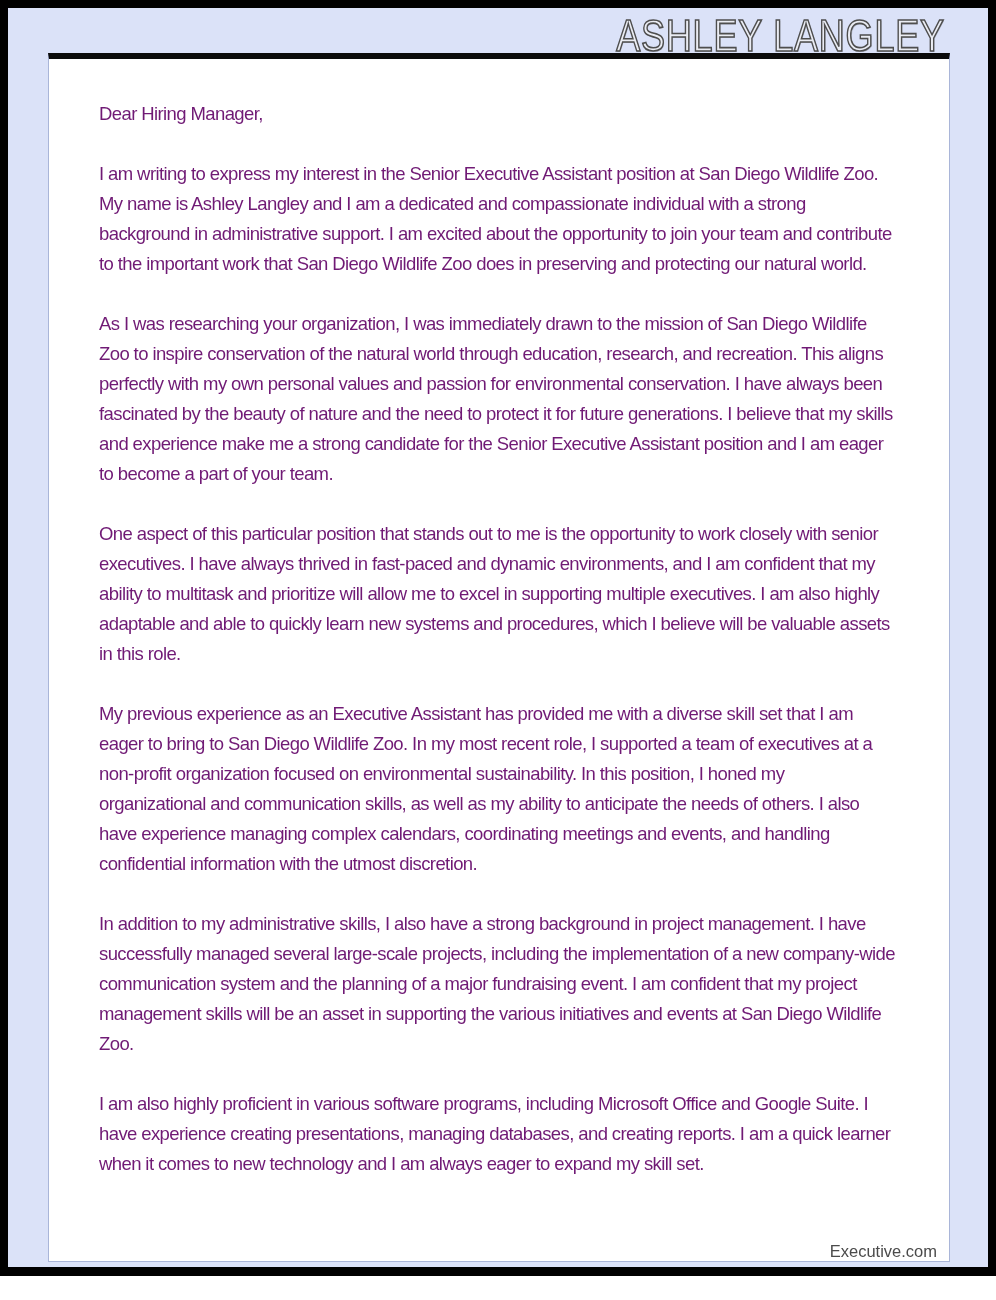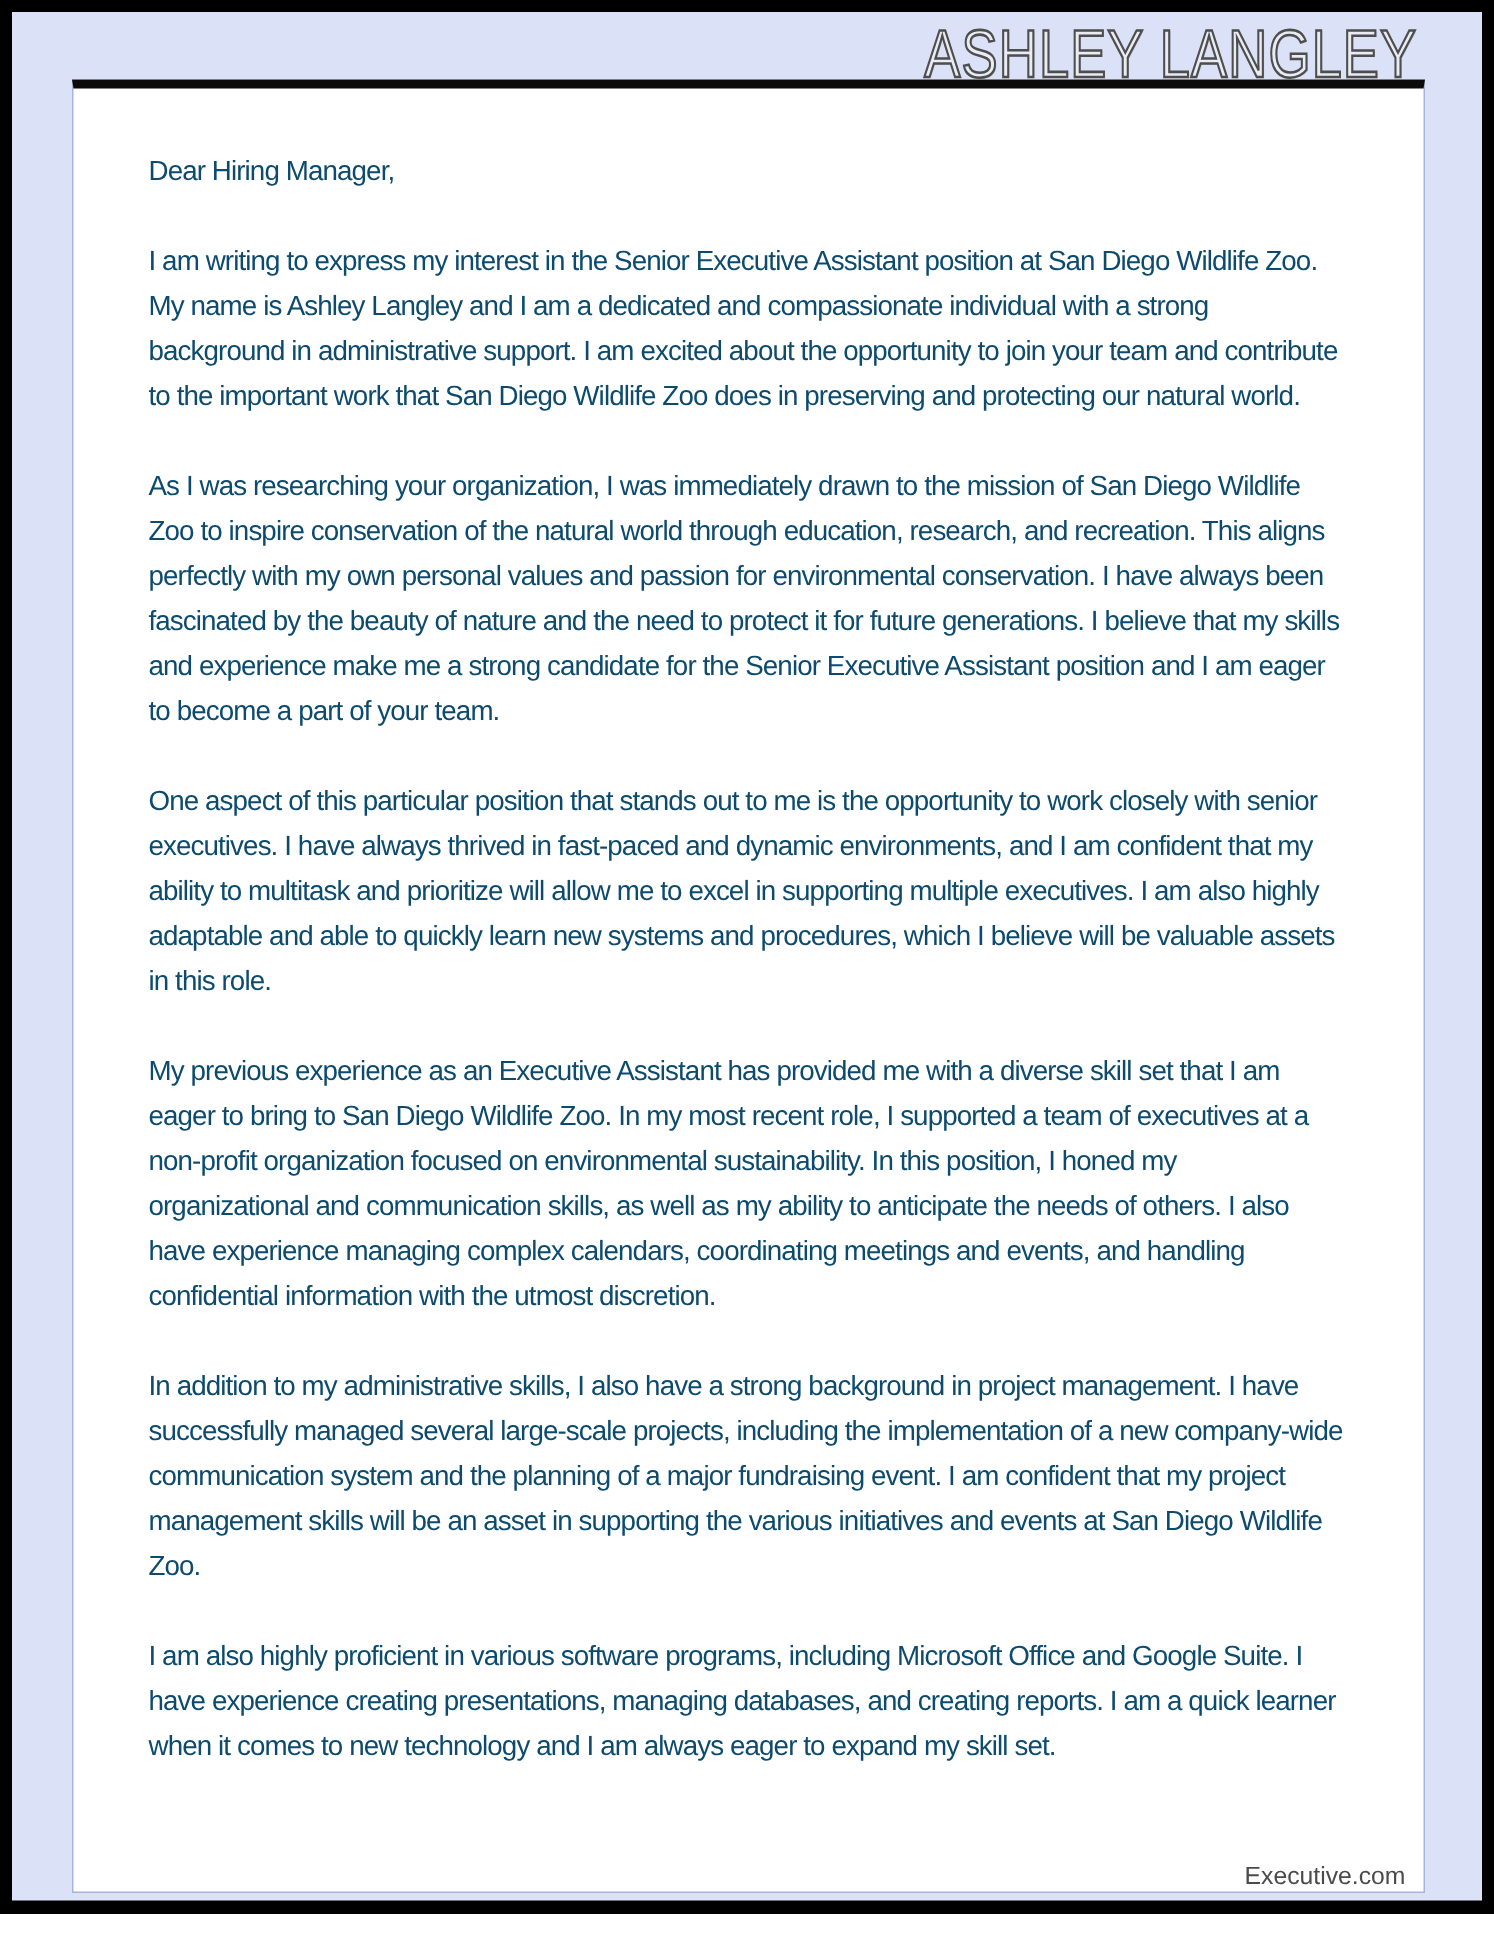--- a/index.html
+++ b/index.html
@@ -56,21 +56,21 @@
     border-right: 1.5px solid #a9b5d8;
     border-bottom: 1.5px solid #a9b5d8;
     
   }
 
   .letter {
     padding: 40px 54px 0 50px;
     font-size: 18.5px;
     line-height: 30px;
     letter-spacing: -0.6px;
-    color: #0c4a6e;
+    color: #701a75;
   }
   .letter p { margin: 0 0 30px 0; }
 
   .watermark {
     position: absolute;
     right: 12px;
     bottom: 1px;
     font-size: 16.5px;
     line-height: 17px;
     letter-spacing: 0;

